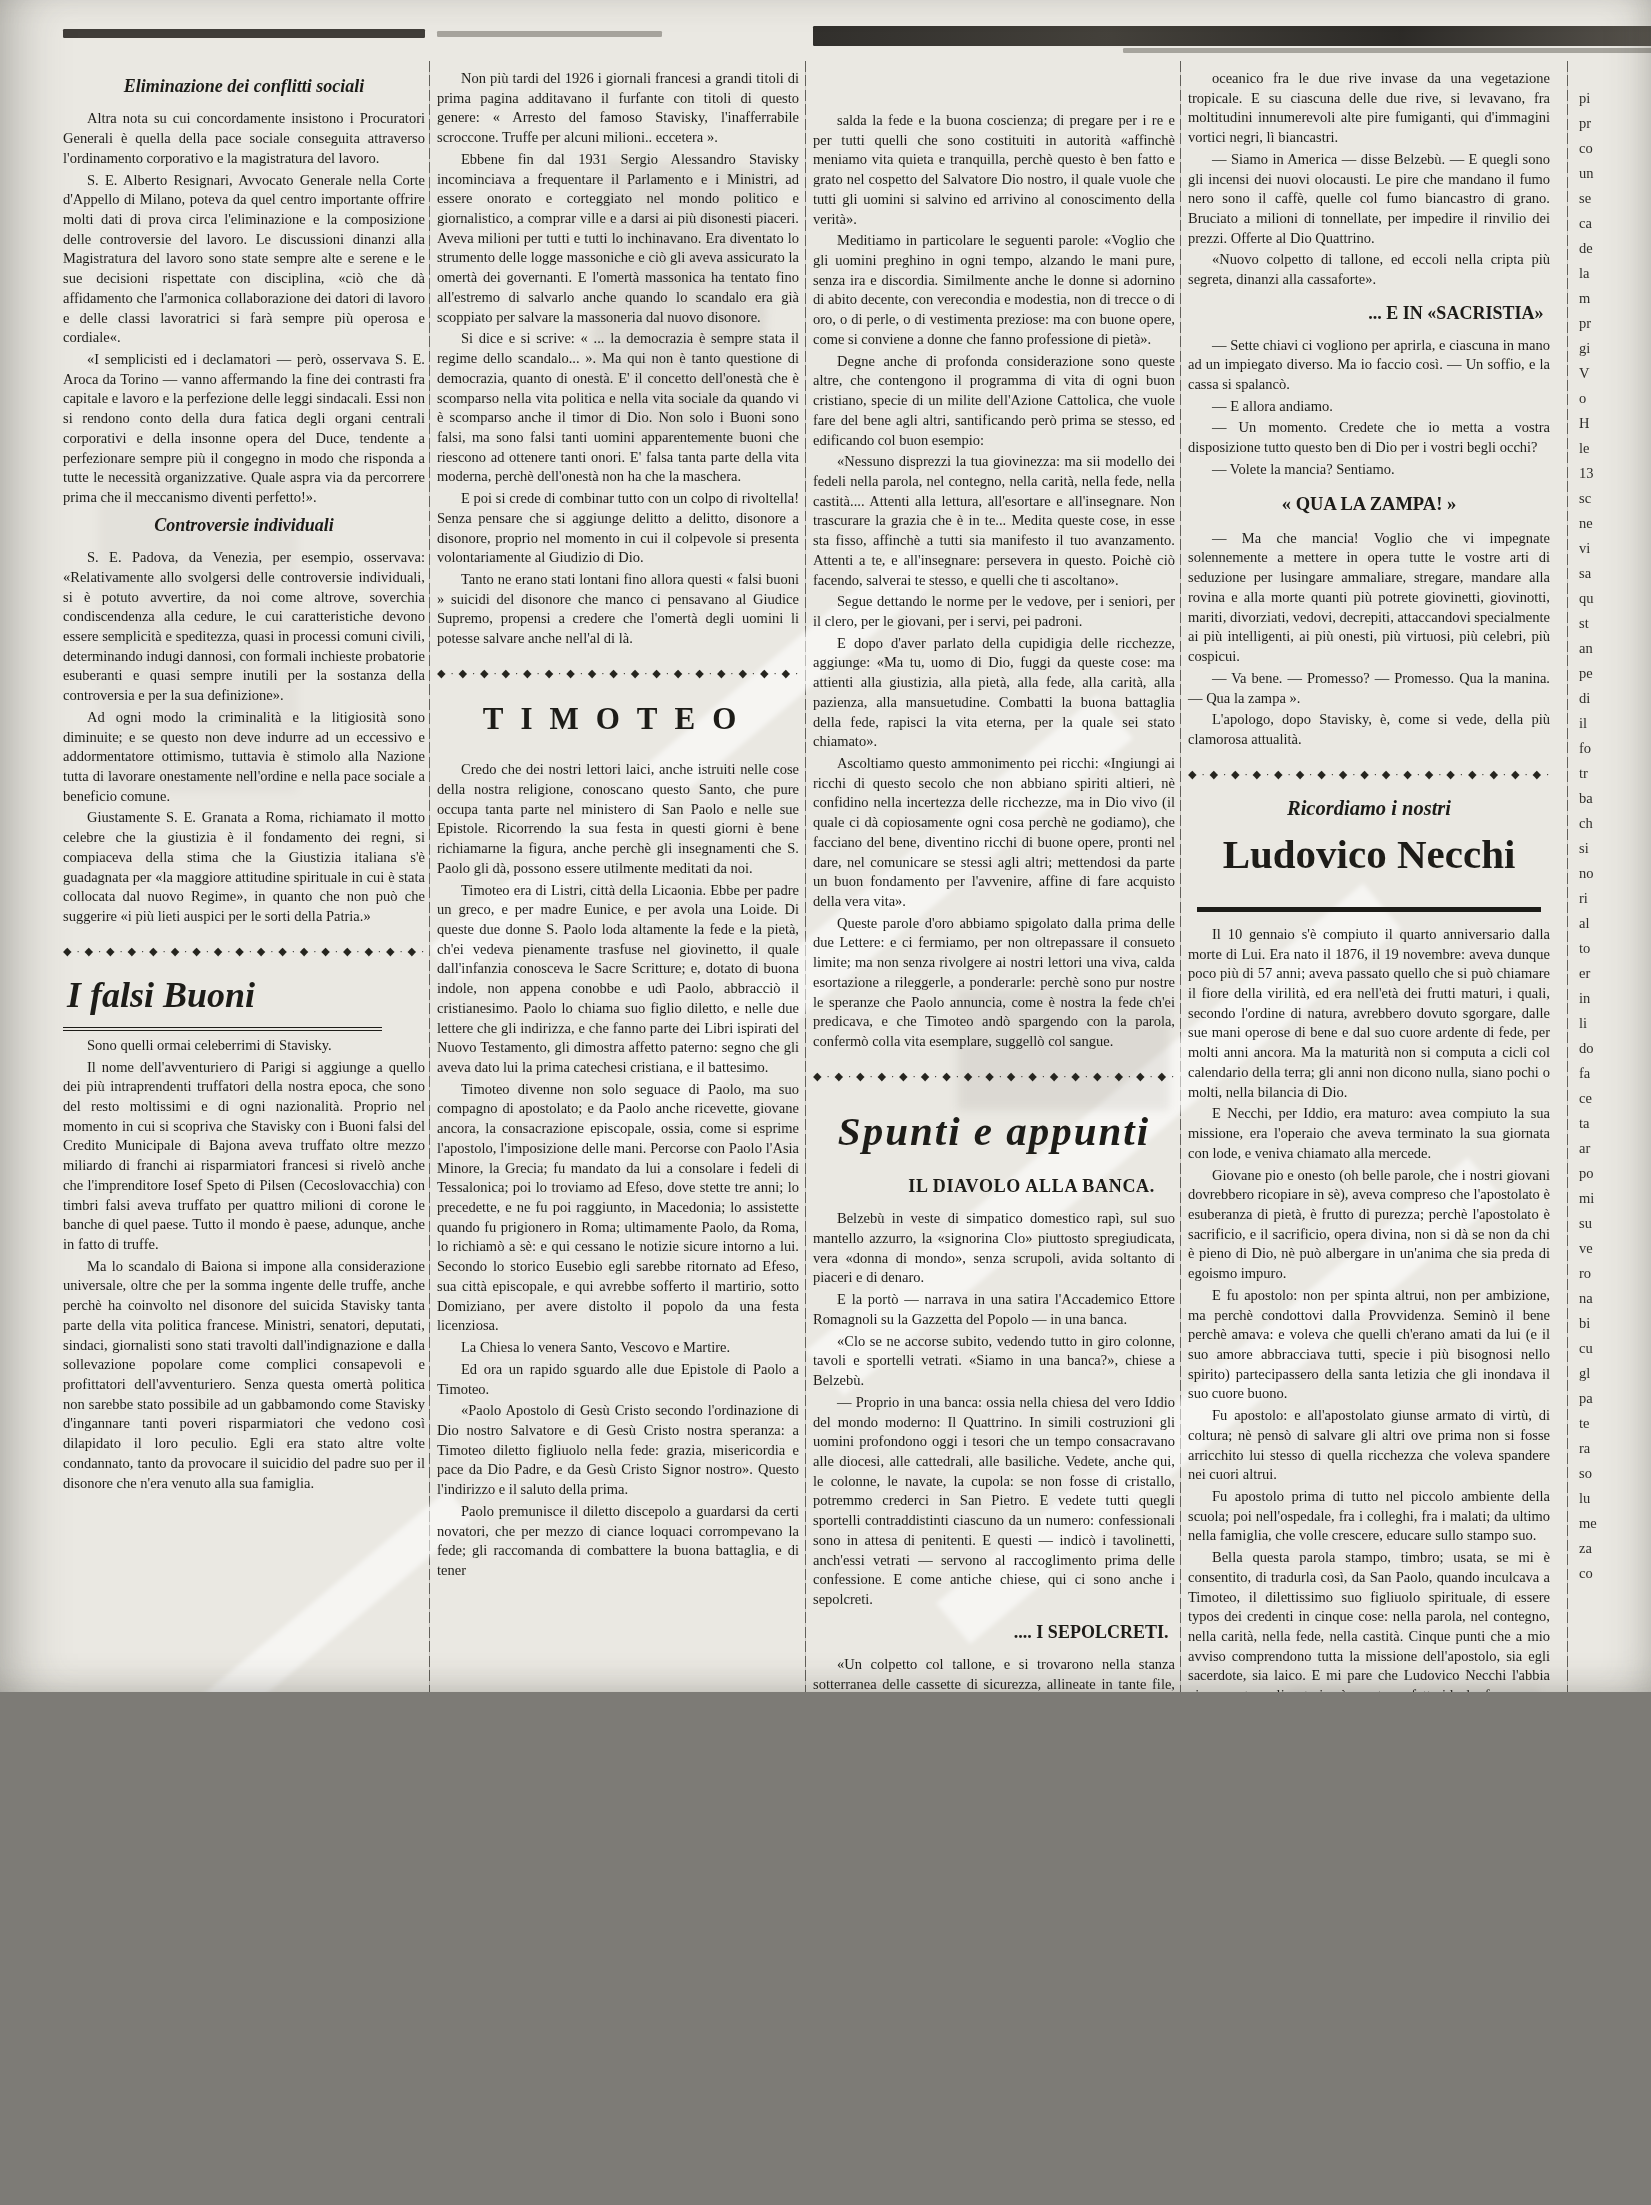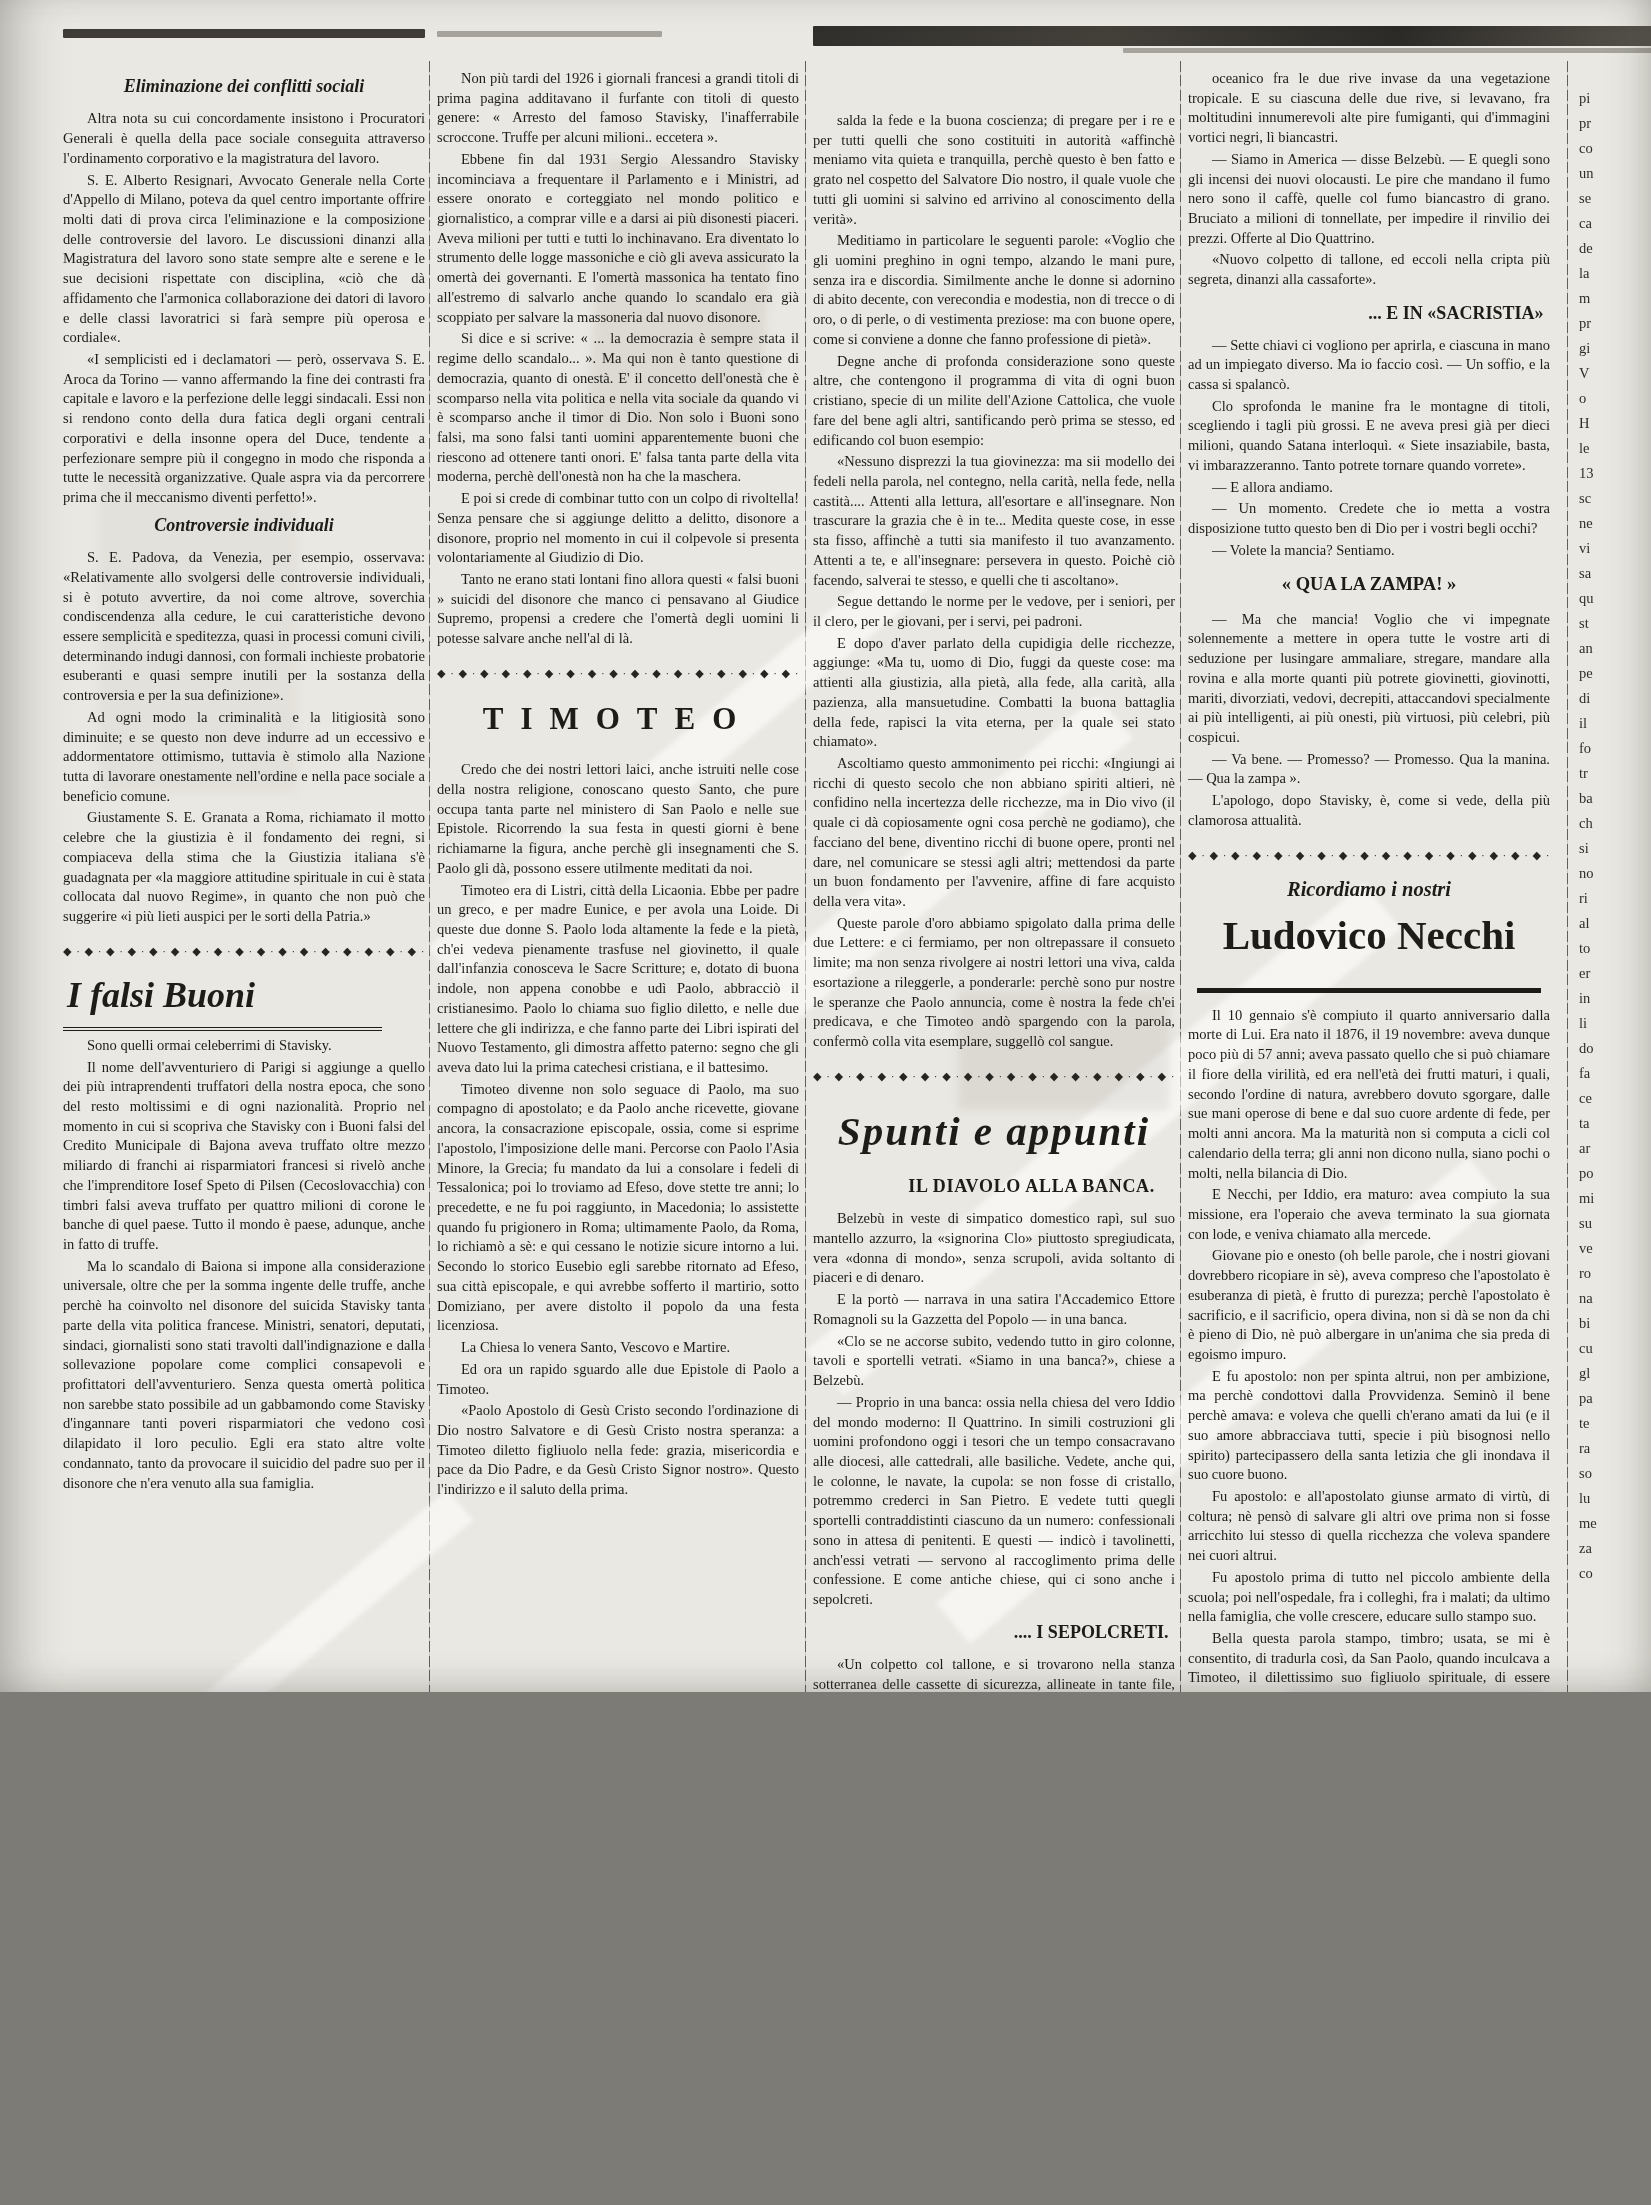--- a/index.html
+++ b/index.html
@@ -79,20 +79,21 @@
     <p>E poi si crede di combinar tutto con un colpo di rivoltella! Senza pensare che si aggiunge delitto a delitto, disonore a disonore, proprio nel momento in cui il colpevole si presenta volontariamente al Giudizio di Dio.</p>
     <p>Tanto ne erano stati lontani fino allora questi « falsi buoni » suicidi del disonore che manco ci pensavano al Giudice Supremo, propensi a credere che l'omertà degli uomini li potesse salvare anche nell'al di là.</p>
     <div class="ornament">◆·◆·◆·◆·◆·◆·◆·◆·◆·◆·◆·◆·◆·◆·◆·◆·◆·◆</div>
     <h1 class="big-title">TIMOTEO</h1>
     <p>Credo che dei nostri lettori laici, anche istruiti nelle cose della nostra religione, conoscano questo Santo, che pure occupa tanta parte nel ministero di San Paolo e nelle sue Epistole. Ricorrendo la sua festa in questi giorni è bene richiamarne la figura, anche perchè gli insegnamenti che S. Paolo gli dà, possono essere utilmente meditati da noi.</p>
     <p>Timoteo era di Listri, città della Licaonia. Ebbe per padre un greco, e per madre Eunice, e per avola una Loide. Di queste due donne S. Paolo loda altamente la fede e la pietà, ch'ei vedeva pienamente trasfuse nel giovinetto, il quale dall'infanzia conosceva le Sacre Scritture; e, dotato di buona indole, non appena conobbe e udì Paolo, abbracciò il cristianesimo. Paolo lo chiama suo figlio diletto, e nelle due lettere che gli indirizza, e che fanno parte dei Libri ispirati del Nuovo Testamento, gli dimostra affetto paterno: segno che gli aveva dato lui la prima catechesi cristiana, e il battesimo.</p>
     <p>Timoteo divenne non solo seguace di Paolo, ma suo compagno di apostolato; e da Paolo anche ricevette, giovane ancora, la consacrazione episcopale, ossia, come si esprime l'apostolo, l'imposizione delle mani. Percorse con Paolo l'Asia Minore, la Grecia; fu mandato da lui a consolare i fedeli di Tessalonica; poi lo troviamo ad Efeso, dove stette tre anni; lo precedette, e ne fu poi raggiunto, in Macedonia; lo assistette quando fu prigionero in Roma; ultimamente Paolo, da Roma, lo richiamò a sè: e qui cessano le notizie sicure intorno a lui. Secondo lo storico Eusebio egli sarebbe ritornato ad Efeso, sua città episcopale, e qui avrebbe sofferto il martirio, sotto Domiziano, per avere distolto il popolo da una festa licenziosa.</p>
     <p>La Chiesa lo venera Santo, Vescovo e Martire.</p>
     <p>Ed ora un rapido sguardo alle due Epistole di Paolo a Timoteo.</p>
     <p>«Paolo Apostolo di Gesù Cristo secondo l'ordinazione di Dio nostro Salvatore e di Gesù Cristo nostra speranza: a Timoteo diletto figliuolo nella fede: grazia, misericordia e pace da Dio Padre, e da Gesù Cristo Signor nostro». Questo l'indirizzo e il saluto della prima.</p>
+    <p>Paolo premunisce il diletto discepolo a guardarsi da certi novatori, che per mezzo di ciance loquaci corrompevano la fede;  gli raccomanda di combattere la buona battaglia, e di tener</p>
   </div>
 
   <div class="col" style="left:813px;margin-top:42px;">
     <p>salda la fede e la buona coscienza; di pregare per i re e per tutti quelli che sono costituiti in autorità «affinchè meniamo vita quieta e tranquilla, perchè questo è ben fatto e grato nel cospetto del Salvatore Dio nostro, il quale vuole che tutti gli uomini si salvino ed arrivino al conoscimento della verità».</p>
     <p>Meditiamo in particolare le seguenti parole: «Voglio che gli uomini preghino in ogni tempo, alzando le mani pure, senza ira e discordia. Similmente anche le donne si adornino di abito decente, con verecondia e modestia, non di trecce o di oro, o di perle, o di vestimenta preziose: ma con buone opere, come si conviene a donne che fanno professione di pietà».</p>
     <p>Degne anche di profonda considerazione sono queste altre, che contengono il programma di vita di ogni buon cristiano, specie di un milite dell'Azione Cattolica, che vuole fare del bene agli altri, santificando però prima se stesso, ed edificando col buon esempio:</p>
     <p>«Nessuno disprezzi la tua giovinezza: ma sii modello dei fedeli nella parola, nel contegno, nella carità, nella fede, nella castità.... Attenti alla lettura, all'esortare e all'insegnare. Non trascurare la grazia che è in te... Medita queste cose, in esse sta fisso, affinchè a tutti sia manifesto il tuo avanzamento. Attenti a te, e all'insegnare: persevera in questo. Poichè ciò facendo, salverai te stesso, e quelli che ti ascoltano».</p>
     <p>Segue dettando le norme per le vedove, per i seniori, per il clero, per le giovani, per i servi, pei padroni.</p>
     <p>E dopo d'aver parlato della cupidigia delle ricchezze, aggiunge: «Ma tu, uomo di Dio, fuggi da queste cose: ma attienti alla giustizia, alla pietà, alla fede, alla carità, alla pazienza, alla mansuetudine. Combatti la buona battaglia della fede, rapisci la vita eterna, per la quale sei stato chiamato».</p>
     <p>Ascoltiamo questo ammonimento pei ricchi: «Ingiungi ai ricchi di questo secolo che non abbiano spiriti altieri, nè confidino nella incertezza delle ricchezze, ma in Dio vivo (il quale ci dà copiosamente ogni cosa perchè ne godiamo), che facciano del bene, diventino ricchi di buone opere, pronti nel dare, nel comunicare se stessi agli altri; mettendosi da parte un buon fondamento per l'avvenire, affine di fare acquisto della vera vita».</p>
@@ -108,21 +109,20 @@
     <p>«Un colpetto col tallone, e si trovarono nella stanza sotterranea delle cassette di sicurezza, allineate in tante file, come nei loculi le cassette cinerarie.</p>
     <p>— E volete assistere ai riti? — Belzebù tese la mano, e la stanza si empiè d'una fumigante bruma verdognola, entro la quale, a poco a poco, si disegnarono immagini. Un giallo fiume</p>
   </div>
 
   <div class="col" style="left:1188px;">
     <p>oceanico fra le due rive invase da una vegetazione tropicale. E su ciascuna delle due rive, si levavano, fra moltitudini innumerevoli alte pire fumiganti, qui d'immagini vortici negri, lì biancastri.</p>
     <p>— Siamo in America — disse Belzebù. — E quegli sono gli incensi dei nuovi olocausti. Le pire che mandano il fumo nero sono il caffè, quelle col fumo biancastro di grano. Bruciato a milioni di tonnellate, per impedire il rinvilio dei prezzi. Offerte al Dio Quattrino.</p>
     <p>«Nuovo colpetto di tallone, ed eccoli nella cripta più segreta, dinanzi alla cassaforte».</p>
     <h3 class="sub-caps">... E IN «SACRISTIA»</h3>
     <p>— Sette chiavi ci vogliono per aprirla, e ciascuna in mano ad un impiegato diverso. Ma io faccio così. — Un soffio, e la cassa si spalancò.</p>
-    <p>Clo sprofonda le manine fra le montagne di titoli, scegliendo i tagli più grossi. E ne aveva presi già per dieci milioni, quando Satana interloquì. « Siete insaziabile, basta, vi imbarazzeranno. Tanto potrete tornare quando vorrete».</p>
     <p>— E allora andiamo.</p>
     <p>— Un momento. Credete che io metta a vostra disposizione tutto questo ben di Dio per i vostri begli occhi?</p>
     <p>— Volete la mancia? Sentiamo.</p>
     <h3 class="sub-center">« QUA LA ZAMPA! »</h3>
     <p>— Ma che mancia! Voglio che vi impegnate solennemente a mettere in opera tutte le vostre arti di seduzione per lusingare ammaliare, stregare, mandare alla rovina e alla morte quanti più potrete giovinetti, giovinotti, mariti, divorziati, vedovi, decrepiti, attaccandovi specialmente ai più intelligenti, ai più onesti, più virtuosi, più celebri, più cospicui.</p>
     <p>— Va bene. — Promesso? — Promesso. Qua la manina. — Qua la zampa ».</p>
     <p>L'apologo, dopo Stavisky, è, come si vede, della più clamorosa attualità.</p>
     <div class="ornament">◆·◆·◆·◆·◆·◆·◆·◆·◆·◆·◆·◆·◆·◆·◆·◆·◆·◆</div>
     <div class="kicker">Ricordiamo i nostri</div>
     <h1 class="necchi-head">Ludovico Necchi</h1>

